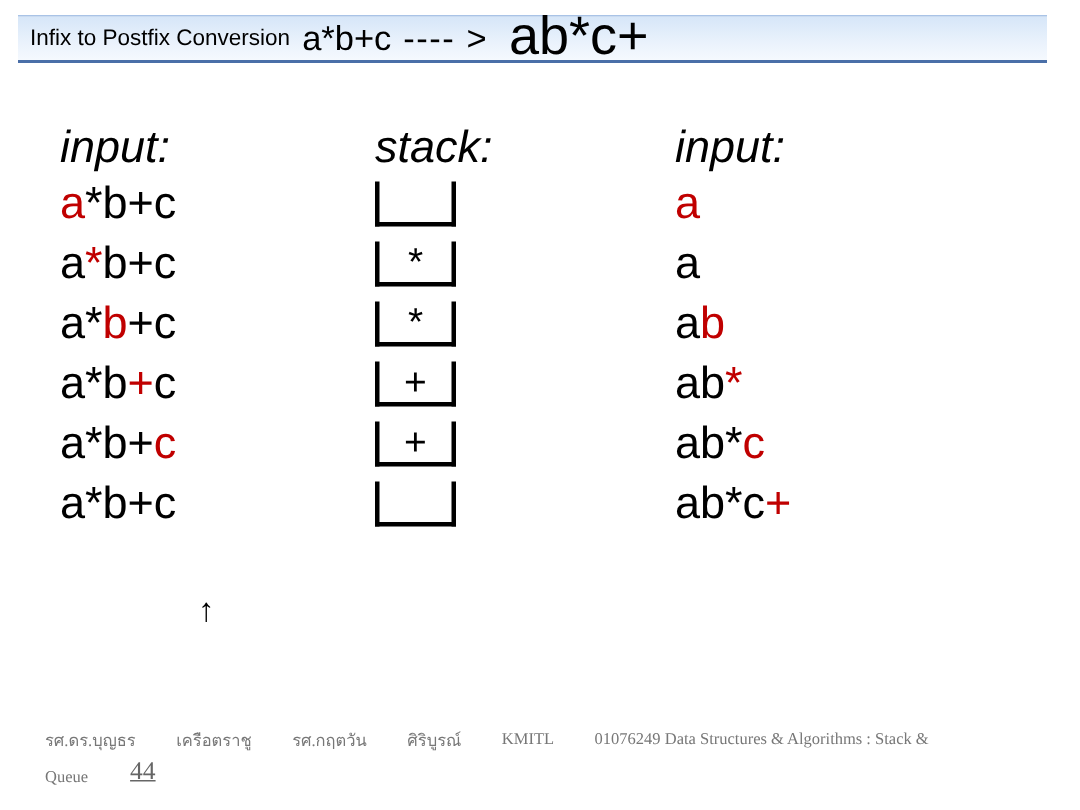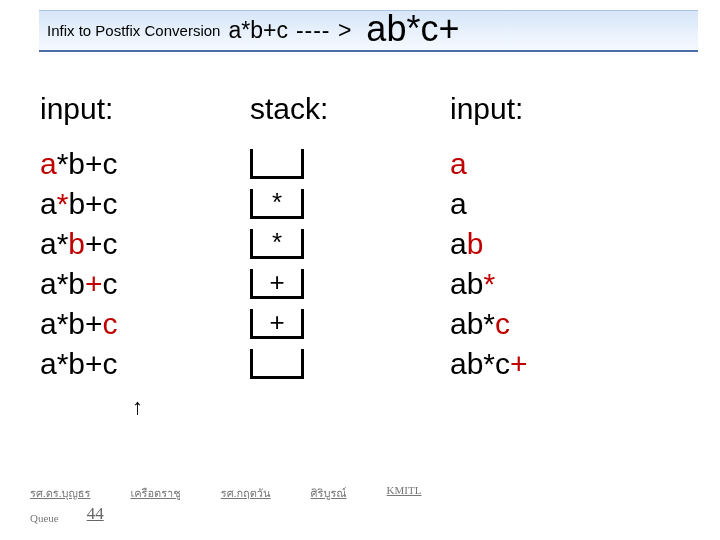--- a/index.html
+++ b/index.html
@@ -5,22 +5,22 @@
   * { box-sizing: border-box; margin: 0; padding: 0; }
   body {
     width: 720px;
     height: 540px;
     background: #fff;
     font-family: "Comic Sans MS", "Comic Sans", cursive, sans-serif;
     position: relative;
     overflow: hidden;
   }
   .title-bar {
-    margin: 10px 22px 0 39px;
-    height: 42px;
+    margin: 10px 22px 0 12px;
+    height: 32px;
     background: linear-gradient(to bottom, #d6e6f8 0%, #eaf2fc 60%, #f5f9fe 100%);
     border-bottom: 2px solid #4a6fa8;
     border-top: 1px solid #a9c3e6;
     display: flex;
     align-items: center;
     padding: 0 8px;
     white-space: nowrap;
   }
   .title-small {
     font-size: 15px;
@@ -52,22 +52,23 @@
   .col {
     display: flex;
     flex-direction: column;
   }
   .col-input { width: 210px; }
   .col-stack { width: 200px; align-items: flex-start; }
   .col-output { flex: 1; }
   .heading {
     font-size: 30px;
     color: #000;
-    margin-bottom: 18px;
+    margin-bottom: 0;
     font-family: Arial, sans-serif;
+    font-style: italic;
   }
   .row {
     font-size: 30px;
     line-height: 40px;
     height: 40px;
     display: flex;
     align-items: center;
   }
   .input-row { color: #000; font-family: Arial, sans-serif; }
   .hl { color: #c00000; }
@@ -99,23 +100,22 @@
     bottom: 16px;
     left: 0;
     right: 0;
     font-family: "Comic Sans MS", cursive;
     font-size: 11px;
     color: #777;
   }
   .footer-line1 {
     display: flex;
     padding: 0 30px;
-    gap: 40px;
-    align-items: flex-start;
-    text-decoration: underline;
+    gap: 27px;
+    align-items: center;
   }
   .footer-line2 {
     display: flex;
     padding: 0 30px;
     gap: 28px;
     align-items: flex-end;
     margin-top: 2px;
   }
   .page-num { font-size: 17px; color: #666; text-decoration: underline; }
 </style>
@@ -201,18 +201,19 @@
 
 <div class="cursor-arrow">↑</div>
 
 <div class="footer">
   <div class="footer-line1">
     <span>รศ.ดร.บุญธร</span>
     <span>เครือตราชู</span>
     <span>รศ.กฤตวัน</span>
     <span>ศิริบูรณ์</span>
     <span>KMITL</span>
+    <span>01076249 Data Structures &amp; Algorithms : Stack &amp;</span>
   </div>
   <div class="footer-line2">
     <span>Queue</span>
     <span class="page-num">44</span>
   </div>
 </div>
 
 </body></html>

